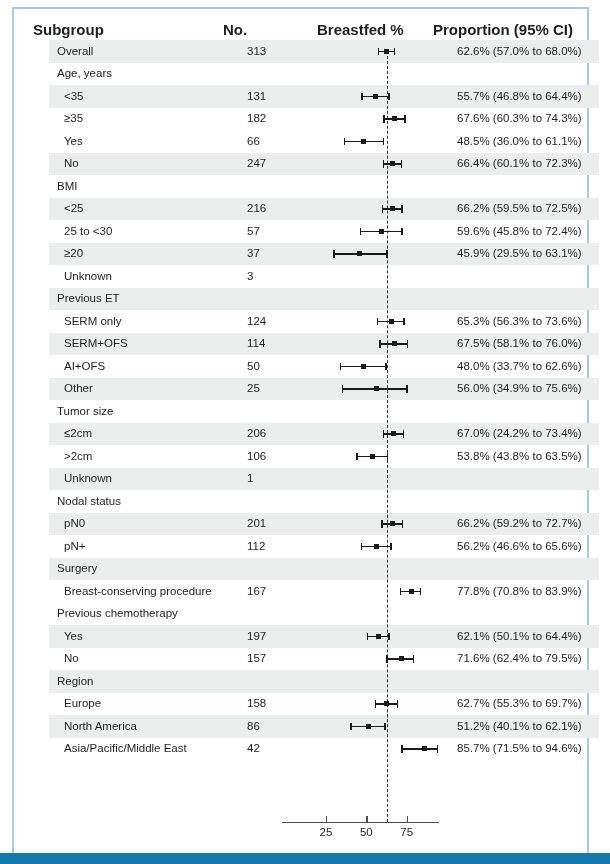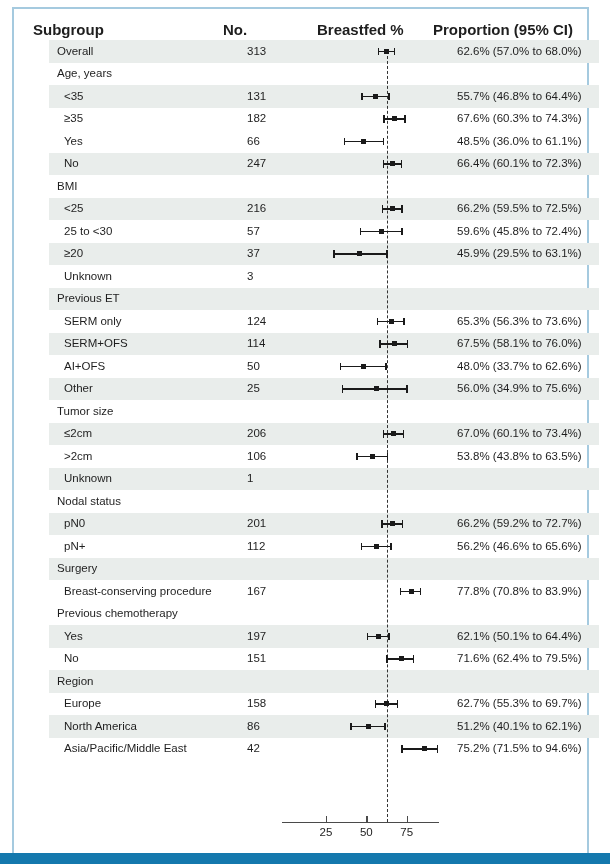--- a/index.html
+++ b/index.html
@@ -174,21 +174,21 @@
         <div class="row">
           <span class="row-label">Tumor size</span>
         </div>
         <div class="row shaded">
           <span class="row-label indent">≤2cm</span>
           <span class="row-n">206</span>
           <div class="ci-line" style="left: 333.682px; width: 21.5061px;"></div>
           <div class="ci-cap" style="left: 333.682px;"></div>
           <div class="ci-cap" style="left: 353.688px;"></div>
           <div class="pt" style="left: 342.339px;"></div>
-          <span class="row-ci">67.0% (60.1% to 73.4%)</span>
+          <span class="row-ci">67.0% (24.2% to 73.4%)</span>
         </div>
         <div class="row">
           <span class="row-label indent">&gt;2cm</span>
           <span class="row-n">106</span>
           <div class="ci-line" style="left: 307.325px; width: 31.8549px;"></div>
           <div class="ci-cap" style="left: 307.325px;"></div>
           <div class="ci-cap" style="left: 337.68px;"></div>
           <div class="pt" style="left: 320.995px;"></div>
           <span class="row-ci">53.8% (43.8% to 63.5%)</span>
         </div>
@@ -236,21 +236,21 @@
           <span class="row-label indent">Yes</span>
           <span class="row-n">197</span>
           <div class="ci-line" style="left: 317.512px; width: 23.1231px;"></div>
           <div class="ci-cap" style="left: 317.512px;"></div>
           <div class="ci-cap" style="left: 339.135px;"></div>
           <div class="pt" style="left: 326.816px;"></div>
           <span class="row-ci">62.1% (50.1% to 64.4%)</span>
         </div>
         <div class="row">
           <span class="row-label indent">No</span>
-          <span class="row-n">151</span>
+          <span class="row-n">157</span>
           <div class="ci-line" style="left: 337.401px; width: 27.6507px;"></div>
           <div class="ci-cap" style="left: 337.401px;"></div>
           <div class="ci-cap" style="left: 363.551px;"></div>
           <div class="pt" style="left: 349.777px;"></div>
           <span class="row-ci">71.6% (62.4% to 79.5%)</span>
         </div>
         <div class="row shaded">
           <span class="row-label">Region</span>
         </div>
         <div class="row">
@@ -271,21 +271,21 @@
           <div class="pt" style="left: 316.79px;"></div>
           <span class="row-ci">51.2% (40.1% to 62.1%)</span>
         </div>
         <div class="row">
           <span class="row-label indent">Asia/Pacific/Middle East</span>
           <span class="row-n">42</span>
           <div class="ci-line" style="left: 352.115px; width: 37.3527px;"></div>
           <div class="ci-cap" style="left: 352.115px;"></div>
           <div class="ci-cap" style="left: 387.968px;"></div>
           <div class="pt" style="left: 372.577px;"></div>
-          <span class="row-ci">75.2% (71.5% to 94.6%)</span>
+          <span class="row-ci">85.7% (71.5% to 94.6%)</span>
         </div>
         <div class="dashline" style="left: 337.724px;"></div>
         <div class="axis">
           <div class="axis-line"></div>
           <div class="tick" style="left: 276.925px;"></div>
           <div class="tick-label" style="left: 276.925px;">25</div>
           <div class="tick" style="left: 317.35px;"></div>
           <div class="tick-label" style="left: 317.35px;">50</div>
           <div class="tick" style="left: 357.775px;"></div>
           <div class="tick-label" style="left: 357.775px;">75</div>

